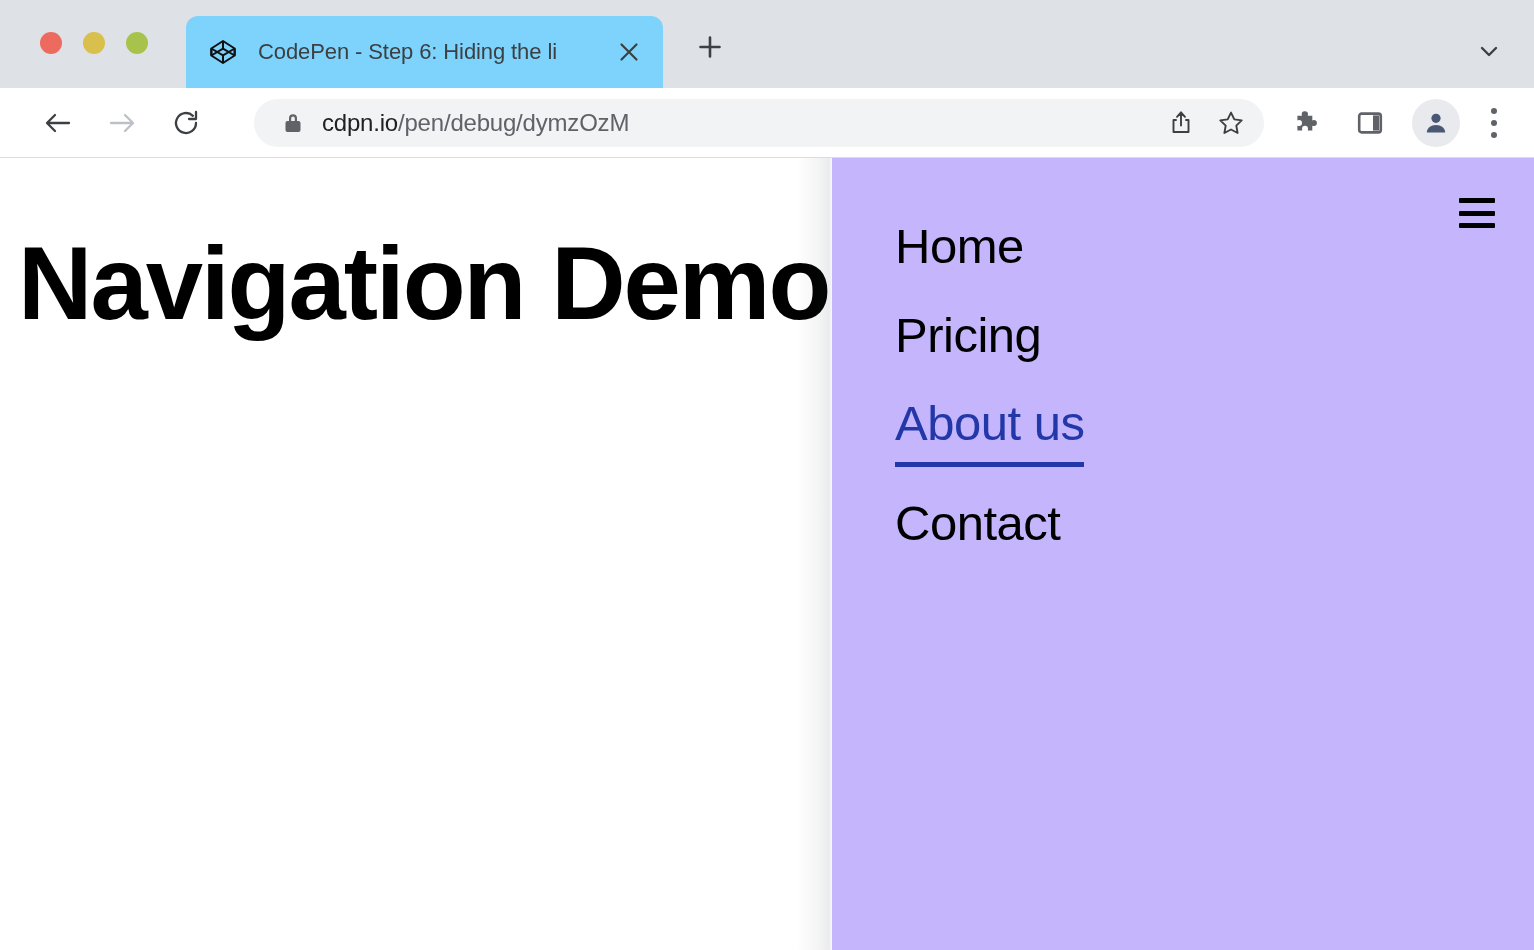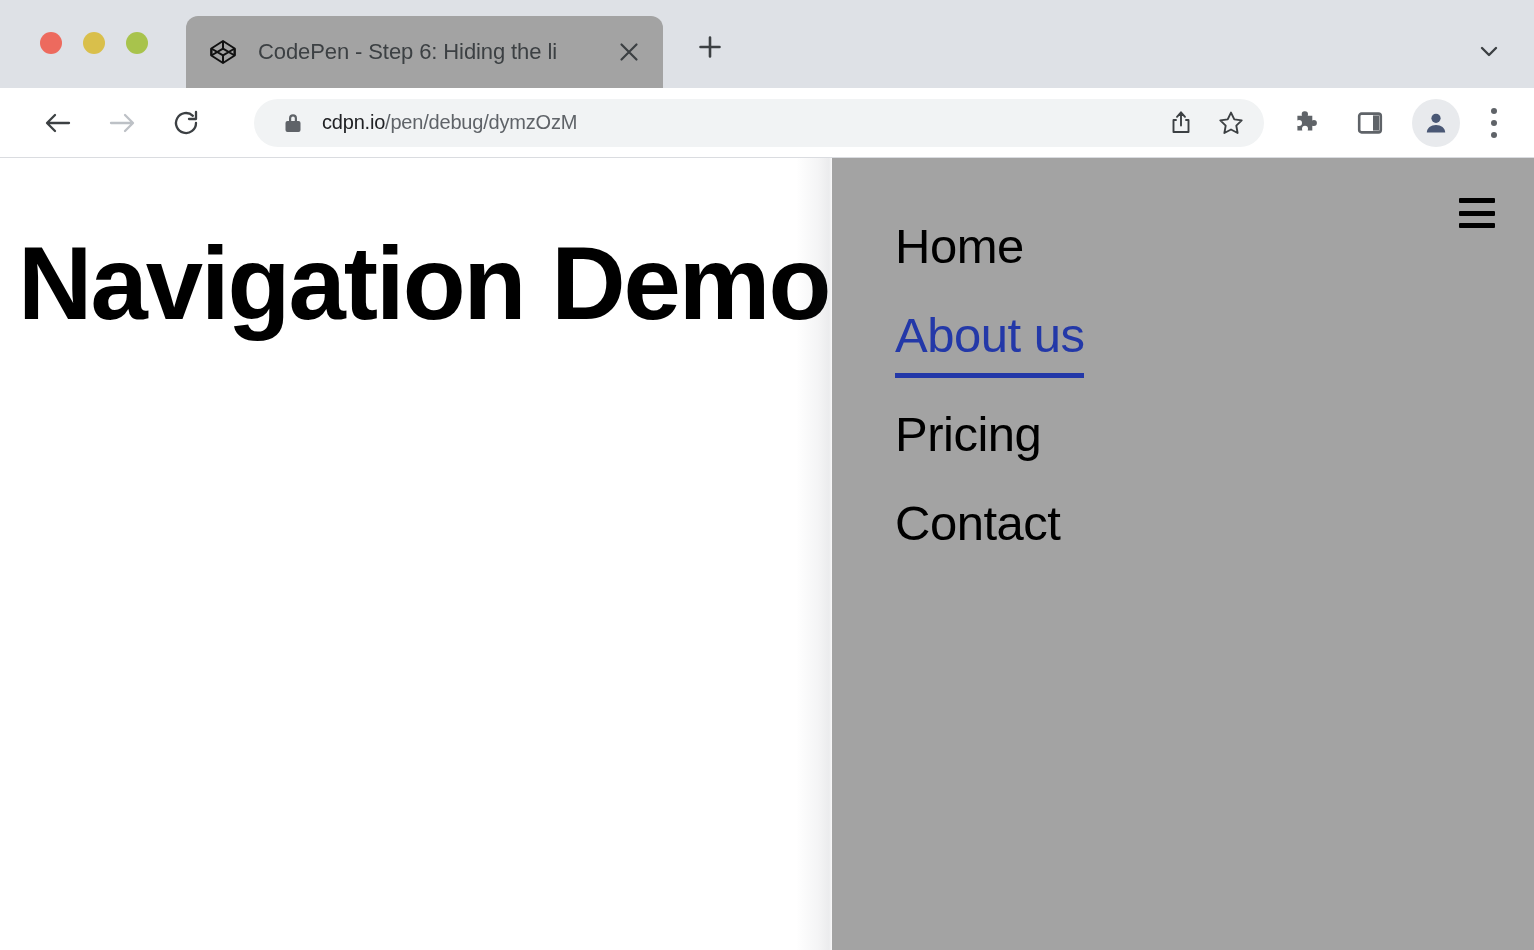--- a/index.html
+++ b/index.html
@@ -34,21 +34,21 @@
   }
   .dot { width: 22px; height: 22px; border-radius: 50%; }
   .dot.red    { background: #ed6a5e; }
   .dot.yellow { background: #d9bf4b; }
   .dot.green  { background: #a8c34c; }
 
   .tab {
     position: absolute;
     left: 186px; bottom: 0;
     width: 477px; height: 72px;
-    background: #a3a3a3;
+    background: #7dd3fc;
     border-radius: 12px 12px 0 0;
     display: flex; align-items: center;
     padding: 0 0 0 22px;
   }
   .tab-favicon {
     width: 30px; height: 30px;
     flex: 0 0 30px;
     margin-right: 20px;
     display: flex; align-items: center; justify-content: center;
   }
@@ -112,21 +112,21 @@
     margin: 0 6px 0 28px;
     padding: 0 10px 0 22px;
     min-width: 0;
   }
   .lock-wrap {
     width: 34px; flex: 0 0 34px;
     display: flex; align-items: center; justify-content: center;
     margin-right: 12px;
   }
   .url {
-    font-size: 20px;
+    font-size: 24px;
     color: #5f6368;
     white-space: nowrap;
     overflow: hidden;
     flex: 1 1 auto;
     letter-spacing: -0.2px;
   }
   .url .host { color: #202124; }
   .omni-action {
     width: 46px; height: 46px;
     flex: 0 0 46px;
@@ -189,21 +189,21 @@
   .panel-shadow {
     position: absolute;
     left: 796px; top: 0;
     width: 36px; height: 100%;
     background: linear-gradient(to right, rgba(0,0,0,0) 0%, rgba(60,64,80,0.055) 62%, rgba(60,64,80,0.10) 92%, rgba(60,64,80,0.03) 100%);
     pointer-events: none;
   }
   .nav-panel {
     position: absolute;
     left: 832px; top: 0; right: 0; bottom: 0;
-    background: #a3a3a3;
+    background: #c4b5fd;
   }
   .hamburger {
     position: absolute;
     right: 39px; top: 40px;
     width: 36px; height: 30px;
     display: flex; flex-direction: column; justify-content: space-between;
   }
   .hamburger span {
     display: block;
     height: 5px;
@@ -358,25 +358,25 @@
       <div class="hamburger">
         <span></span>
         <span></span>
         <span></span>
       </div>
 
       <ul class="nav-list">
         <li class="nav-item">
           <a class="nav-link" href="#">Home</a>
         </li>
+        <li class="nav-item">
+          <a class="nav-link" href="#">Pricing</a>
+        </li>
         <li class="nav-item active">
           <a class="nav-link" href="#">About us</a>
-        </li>
-        <li class="nav-item">
-          <a class="nav-link" href="#">Pricing</a>
         </li>
         <li class="nav-item">
           <a class="nav-link" href="#">Contact</a>
         </li>
       </ul>
     </div>
   </div>
 </div>
 
 </body></html>

